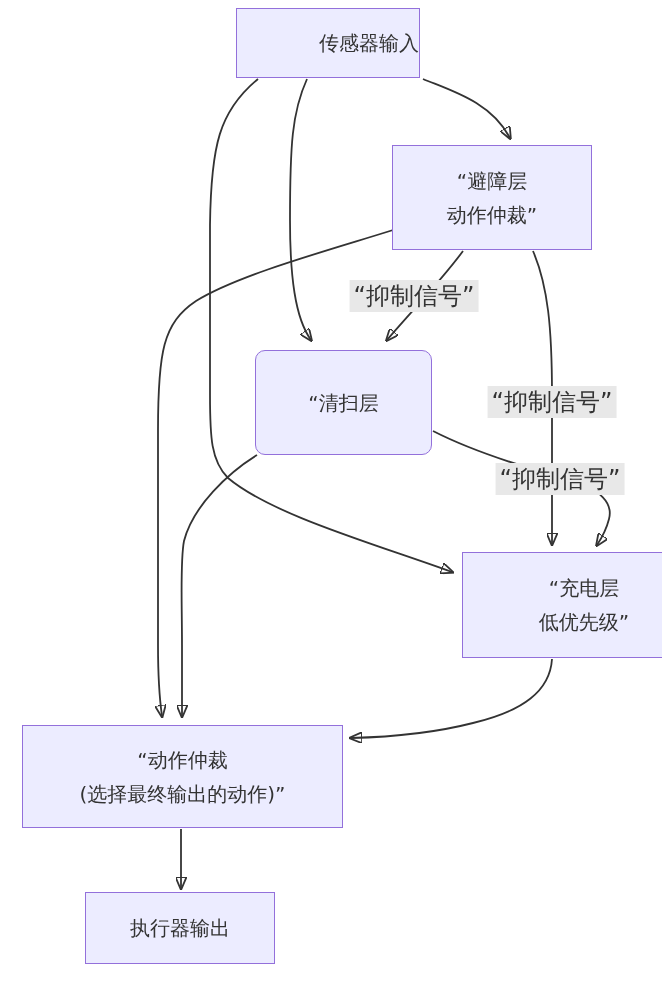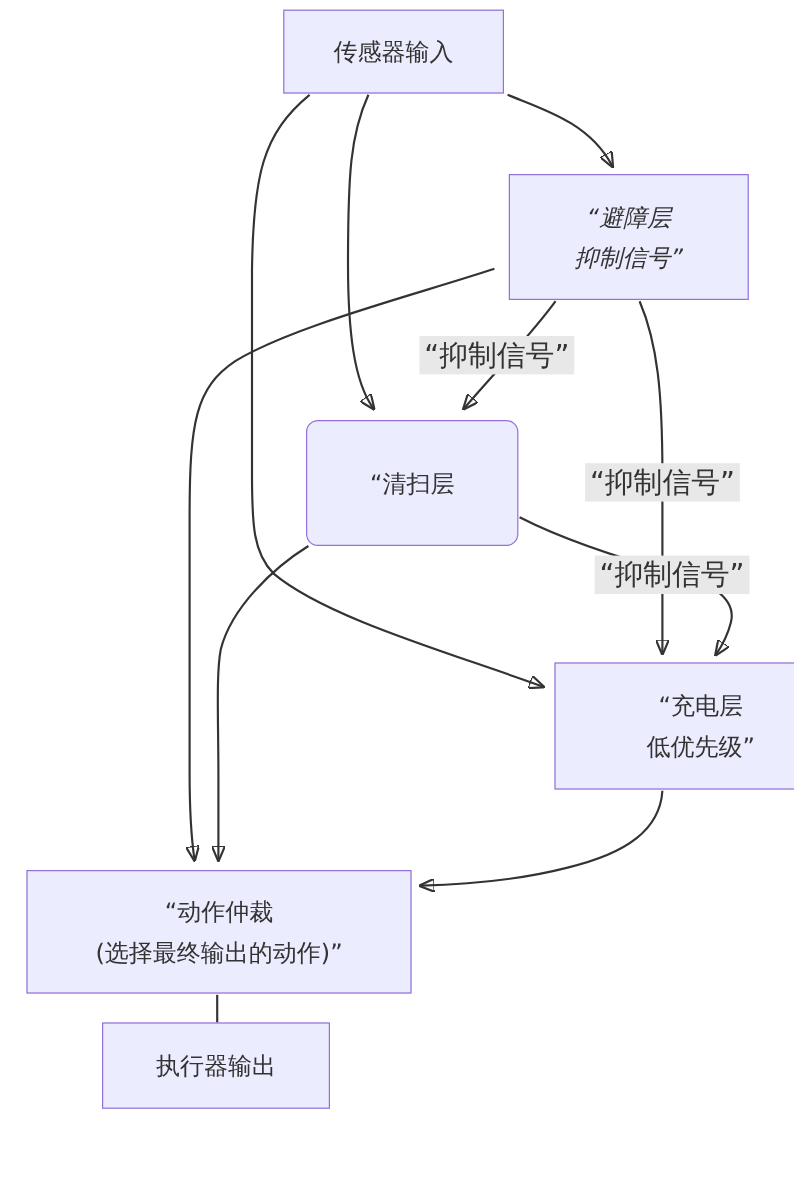--- a/index.html
+++ b/index.html
@@ -68,44 +68,44 @@
     <path d="M 258 79 C 219 111, 211 146, 210 225 L 210 395 C 210 437, 211 461, 228 478 C 272 515, 375 544, 452 572" marker-end="url(#arrow)"></path>
     <path d="M 463 251 C 441 281, 409 314, 387 340" marker-end="url(#arrow)"></path>
     <path d="M 533 251 C 548 286, 552 328, 552 395 L 552 544" marker-end="url(#arrow)"></path>
     <path d="M 433 431 C 474 452, 534 470, 567 479 C 602 489, 613 504, 609 519 C 606 531, 601 539, 597 545" marker-end="url(#arrow)"></path>
     <path d="M 412 224 C 345 246, 243 272, 196 301 C 163 323, 158 352, 158 430 L 158 645 C 158 684, 160 702, 162 716" marker-end="url(#arrow)"></path>
     <path d="M 257 455 C 228 473, 193 506, 184 541 C 180 561, 182 601, 182 645 L 182 716" marker-end="url(#arrow)"></path>
     <path d="M 552 659 C 550 691, 523 711, 473 723 C 434 733, 392 737, 351 738" marker-end="url(#arrow)"></path>
     <path d="M 181 829 L 181 888" marker-end="url(#arrow)"></path>
   </svg>
 
-  <div class="node" style="left:236px; top:8px; width:184px; height:70px;">
+  <div class="node" style="left:236px; top:8px; width:184px; height:70px;align-items:flex-end;">
     <span>传感器输入</span>
   </div>
 
-  <div class="node" style="left:424px; top:145px; width:200px; height:105px;font-style:italic;">
+  <div class="node" style="left:392px; top:145px; width:200px; height:105px;">
     <span>“避障层</span>
-    <span>抑制信号”</span>
+    <span>动作仲裁”</span>
   </div>
 
   <div class="node" style="left:255px; top:350px; width:177px; height:105px;border-radius:10px;">
     <span>“清扫层</span>
   </div>
 
   <div class="node" style="left:462px; top:552px; width:204px; height:106px;padding-left:40px;">
     <span>“充电层</span>
     <span>低优先级”</span>
   </div>
 
   <div class="node" style="left:22px; top:725px; width:321px; height:103px;">
     <span>“动作仲裁</span>
     <span>(选择最终输出的动作)”</span>
   </div>
 
-  <div class="node" style="left:85px; top:852px; width:190px; height:72px;">
+  <div class="node" style="left:85px; top:892px; width:190px; height:72px;">
     <span>执行器输出</span>
   </div>
 
   <div class="edge-label" style="left:414px; top:296px;">“抑制信号”</div>
 
   <div class="edge-label" style="left:552px; top:402px;">“抑制信号”</div>
 
   <div class="edge-label" style="left:560px; top:479px;">“抑制信号”</div>
 
 </div>

